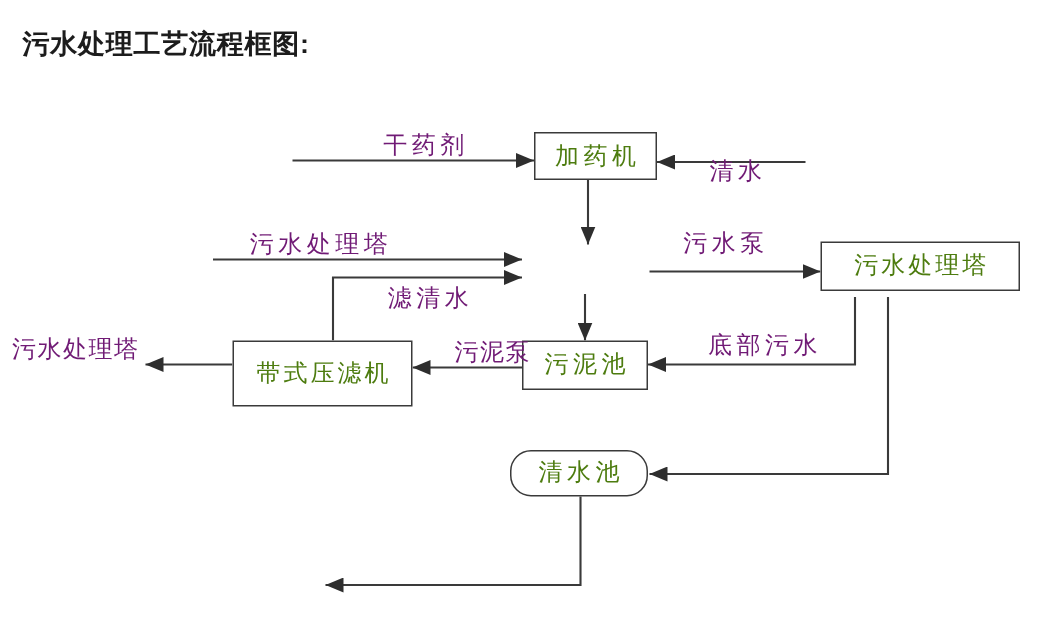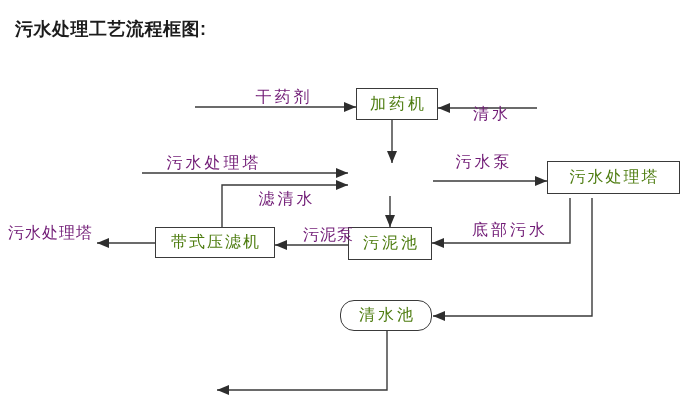--- a/index.html
+++ b/index.html
@@ -78,21 +78,21 @@
       <path d="M348,245 H275" marker-end="url(#arr)"></path>
       <path d="M155,243 H97" marker-end="url(#arr)"></path>
       <path d="M592,198 V316 H433" marker-end="url(#arr)"></path>
       <path d="M387,331 V390 H217" marker-end="url(#arr)"></path>
     </g>
   </svg>
 
   <div class="node" style="left:356px; top:88px;  width:82px;  height:32px;">加药机</div>
   <div class="node" style="left:547px; top:161px; width:133px; height:33px; letter-spacing:2px; text-indent:2px;">污水处理塔</div>
   <div class="node" style="left:348px; top:227px; width:84px;  height:33px;">污泥池</div>
-  <div class="node" style="left:155px; top:227px; width:120px; height:31px; letter-spacing:2px; text-indent:2px;">带式压滤机</div>
+  <div class="node" style="left:155px; top:227px; width:120px; height:44px; letter-spacing:2px; text-indent:2px;">带式压滤机</div>
   <div class="node" style="left:340px; top:300px; width:92px;  height:31px;border-radius:14px;">清水池</div>
 
   <div class="flabel" style="left:284px; top:87px;">干药剂</div>
   <div class="flabel" style="left:492px; top:104px;">清水</div>
   <div class="flabel" style="left:214px; top:153px;">污水处理塔</div>
   <div class="flabel" style="left:287px; top:189px;">滤清水</div>
   <div class="flabel" style="left:484px; top:152px;">污水泵</div>
   <div class="flabel" style="left:510px; top:220px;">底部污水</div>
   <div class="flabel" style="left:328px; top:225px; letter-spacing:1px; text-indent:1px;">污泥泵</div>
   <div class="flabel" style="left:50px;  top:223px; letter-spacing:1px; text-indent:1px;">污水处理塔</div>

